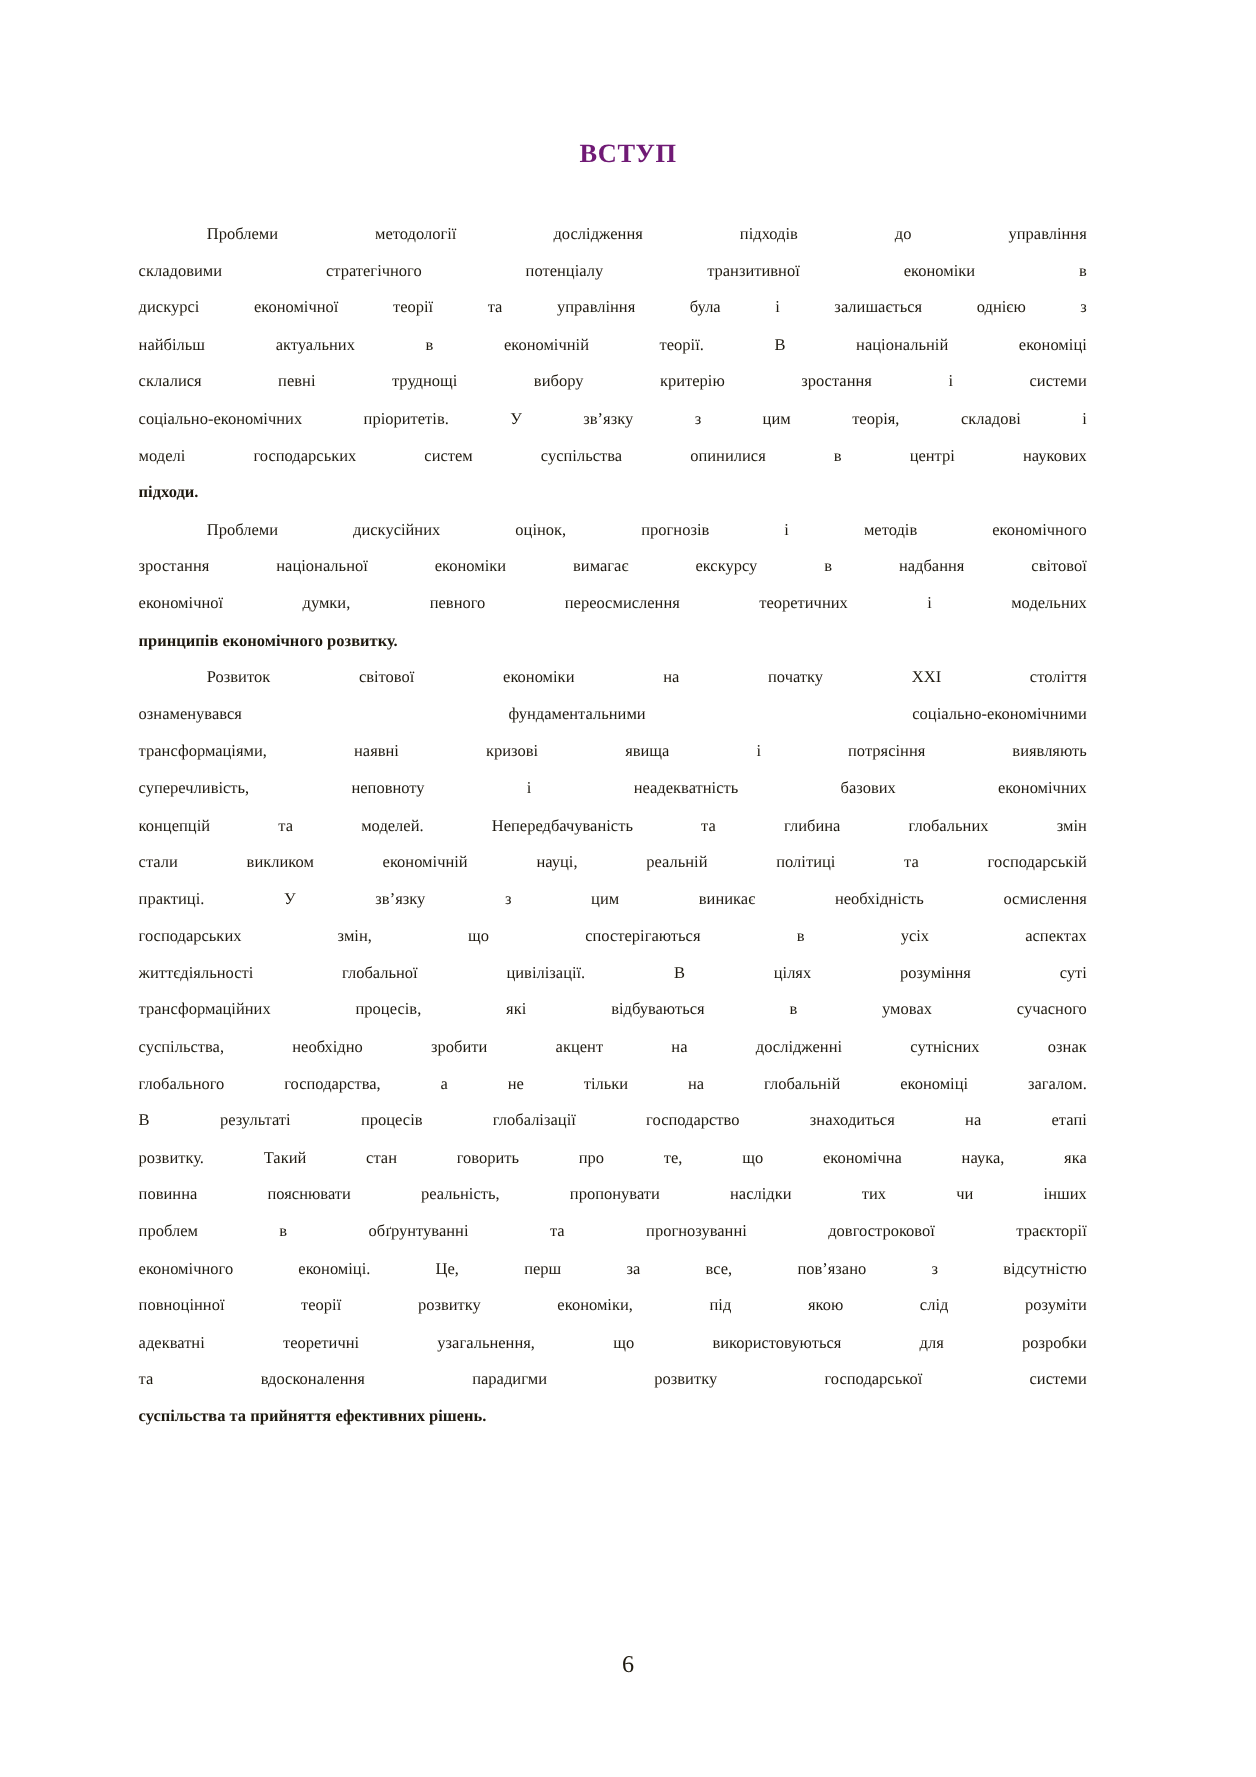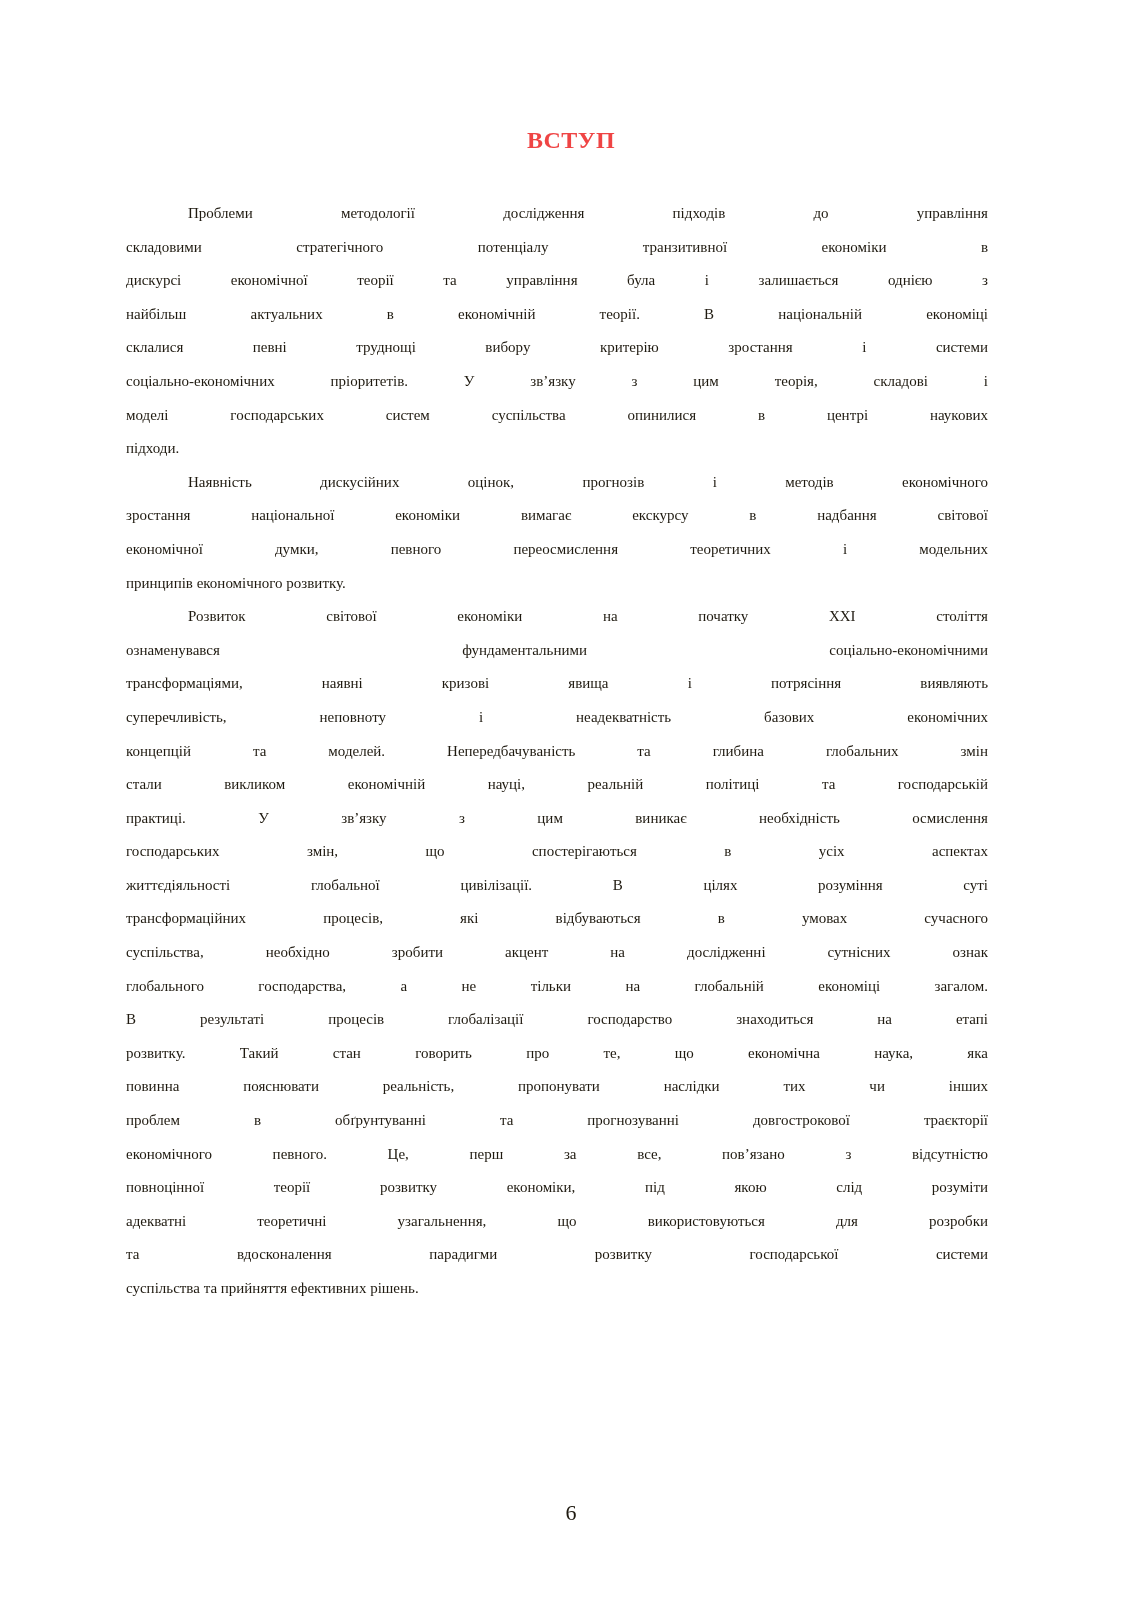--- a/index.html
+++ b/index.html
@@ -24,21 +24,21 @@
   }
   .title {
     position: absolute;
     left: 0;
     width: 1142px;
     top: 127px;
     text-align: center;
     font-weight: bold;
     font-size: 24px;
     letter-spacing: 0.5px;
-    color: #ef4444;
+    color: #701a75;
     margin: 0;
   }
   .body {
     position: absolute;
     left: 126px;
     width: 862px;
     top: 197px;
   }
   .para {
     margin: 0;
@@ -49,20 +49,21 @@
     line-height: 33.6px;
     height: 33.6px;
     white-space: nowrap;
     text-align: justify;
     text-align-last: justify;
     overflow: hidden;
   }
   .line.last {
     text-align: center;
     text-align-last: left;
+    font-weight: bold;
   }
   .line.indent {
     padding-left: 62px;
   }
   .page-number {
     position: absolute;
     left: 0;
     width: 1142px;
     top: 1500px;
     text-align: center;
@@ -84,21 +85,21 @@
       <span class="line">складовими стратегічного потенціалу транзитивної економіки в</span>
       <span class="line">дискурсі економічної теорії та управління була і залишається однією з</span>
       <span class="line">найбільш актуальних в економічній теорії. В національній економіці</span>
       <span class="line">склалися певні труднощі вибору критерію зростання і системи</span>
       <span class="line">соціально-економічних пріоритетів. У зв’язку з цим теорія, складові і</span>
       <span class="line">моделі господарських систем суспільства опинилися в центрі наукових</span>
       <span class="line last">підходи.</span>
     </p>
 
     <p class="para">
-      <span class="line indent">Наявність дискусійних оцінок, прогнозів і методів економічного</span>
+      <span class="line indent">Проблеми дискусійних оцінок, прогнозів і методів економічного</span>
       <span class="line">зростання національної економіки вимагає екскурсу в надбання світової</span>
       <span class="line">економічної думки, певного переосмислення теоретичних і модельних</span>
       <span class="line last">принципів економічного розвитку.</span>
     </p>
 
     <p class="para">
       <span class="line indent">Розвиток світової економіки на початку XXI століття</span>
       <span class="line">ознаменувався фундаментальними соціально-економічними</span>
       <span class="line">трансформаціями, наявні кризові явища і потрясіння виявляють</span>
       <span class="line">суперечливість, неповноту і неадекватність базових економічних</span>
@@ -107,21 +108,21 @@
       <span class="line">практиці. У зв’язку з цим виникає необхідність осмислення</span>
       <span class="line">господарських змін, що спостерігаються в усіх аспектах</span>
       <span class="line">життєдіяльності глобальної цивілізації. В цілях розуміння суті</span>
       <span class="line">трансформаційних процесів, які відбуваються в умовах сучасного</span>
       <span class="line">суспільства, необхідно зробити акцент на дослідженні сутнісних ознак</span>
       <span class="line">глобального господарства, а не тільки на глобальній економіці загалом.</span>
       <span class="line">В результаті процесів глобалізації господарство знаходиться на етапі</span>
       <span class="line">розвитку. Такий стан говорить про те, що економічна наука, яка</span>
       <span class="line">повинна пояснювати реальність, пропонувати наслідки тих чи інших</span>
       <span class="line">проблем в обґрунтуванні та прогнозуванні довгострокової траєкторії</span>
-      <span class="line">економічного певного. Це, перш за все, пов’язано з відсутністю</span>
+      <span class="line">економічного економіці. Це, перш за все, пов’язано з відсутністю</span>
       <span class="line">повноцінної теорії розвитку економіки, під якою слід розуміти</span>
       <span class="line">адекватні теоретичні узагальнення, що використовуються для розробки</span>
       <span class="line">та вдосконалення парадигми розвитку господарської системи</span>
       <span class="line last">суспільства та прийняття ефективних рішень.</span>
     </p>
 
   </div>
 
   <div class="page-number">6</div>
 

